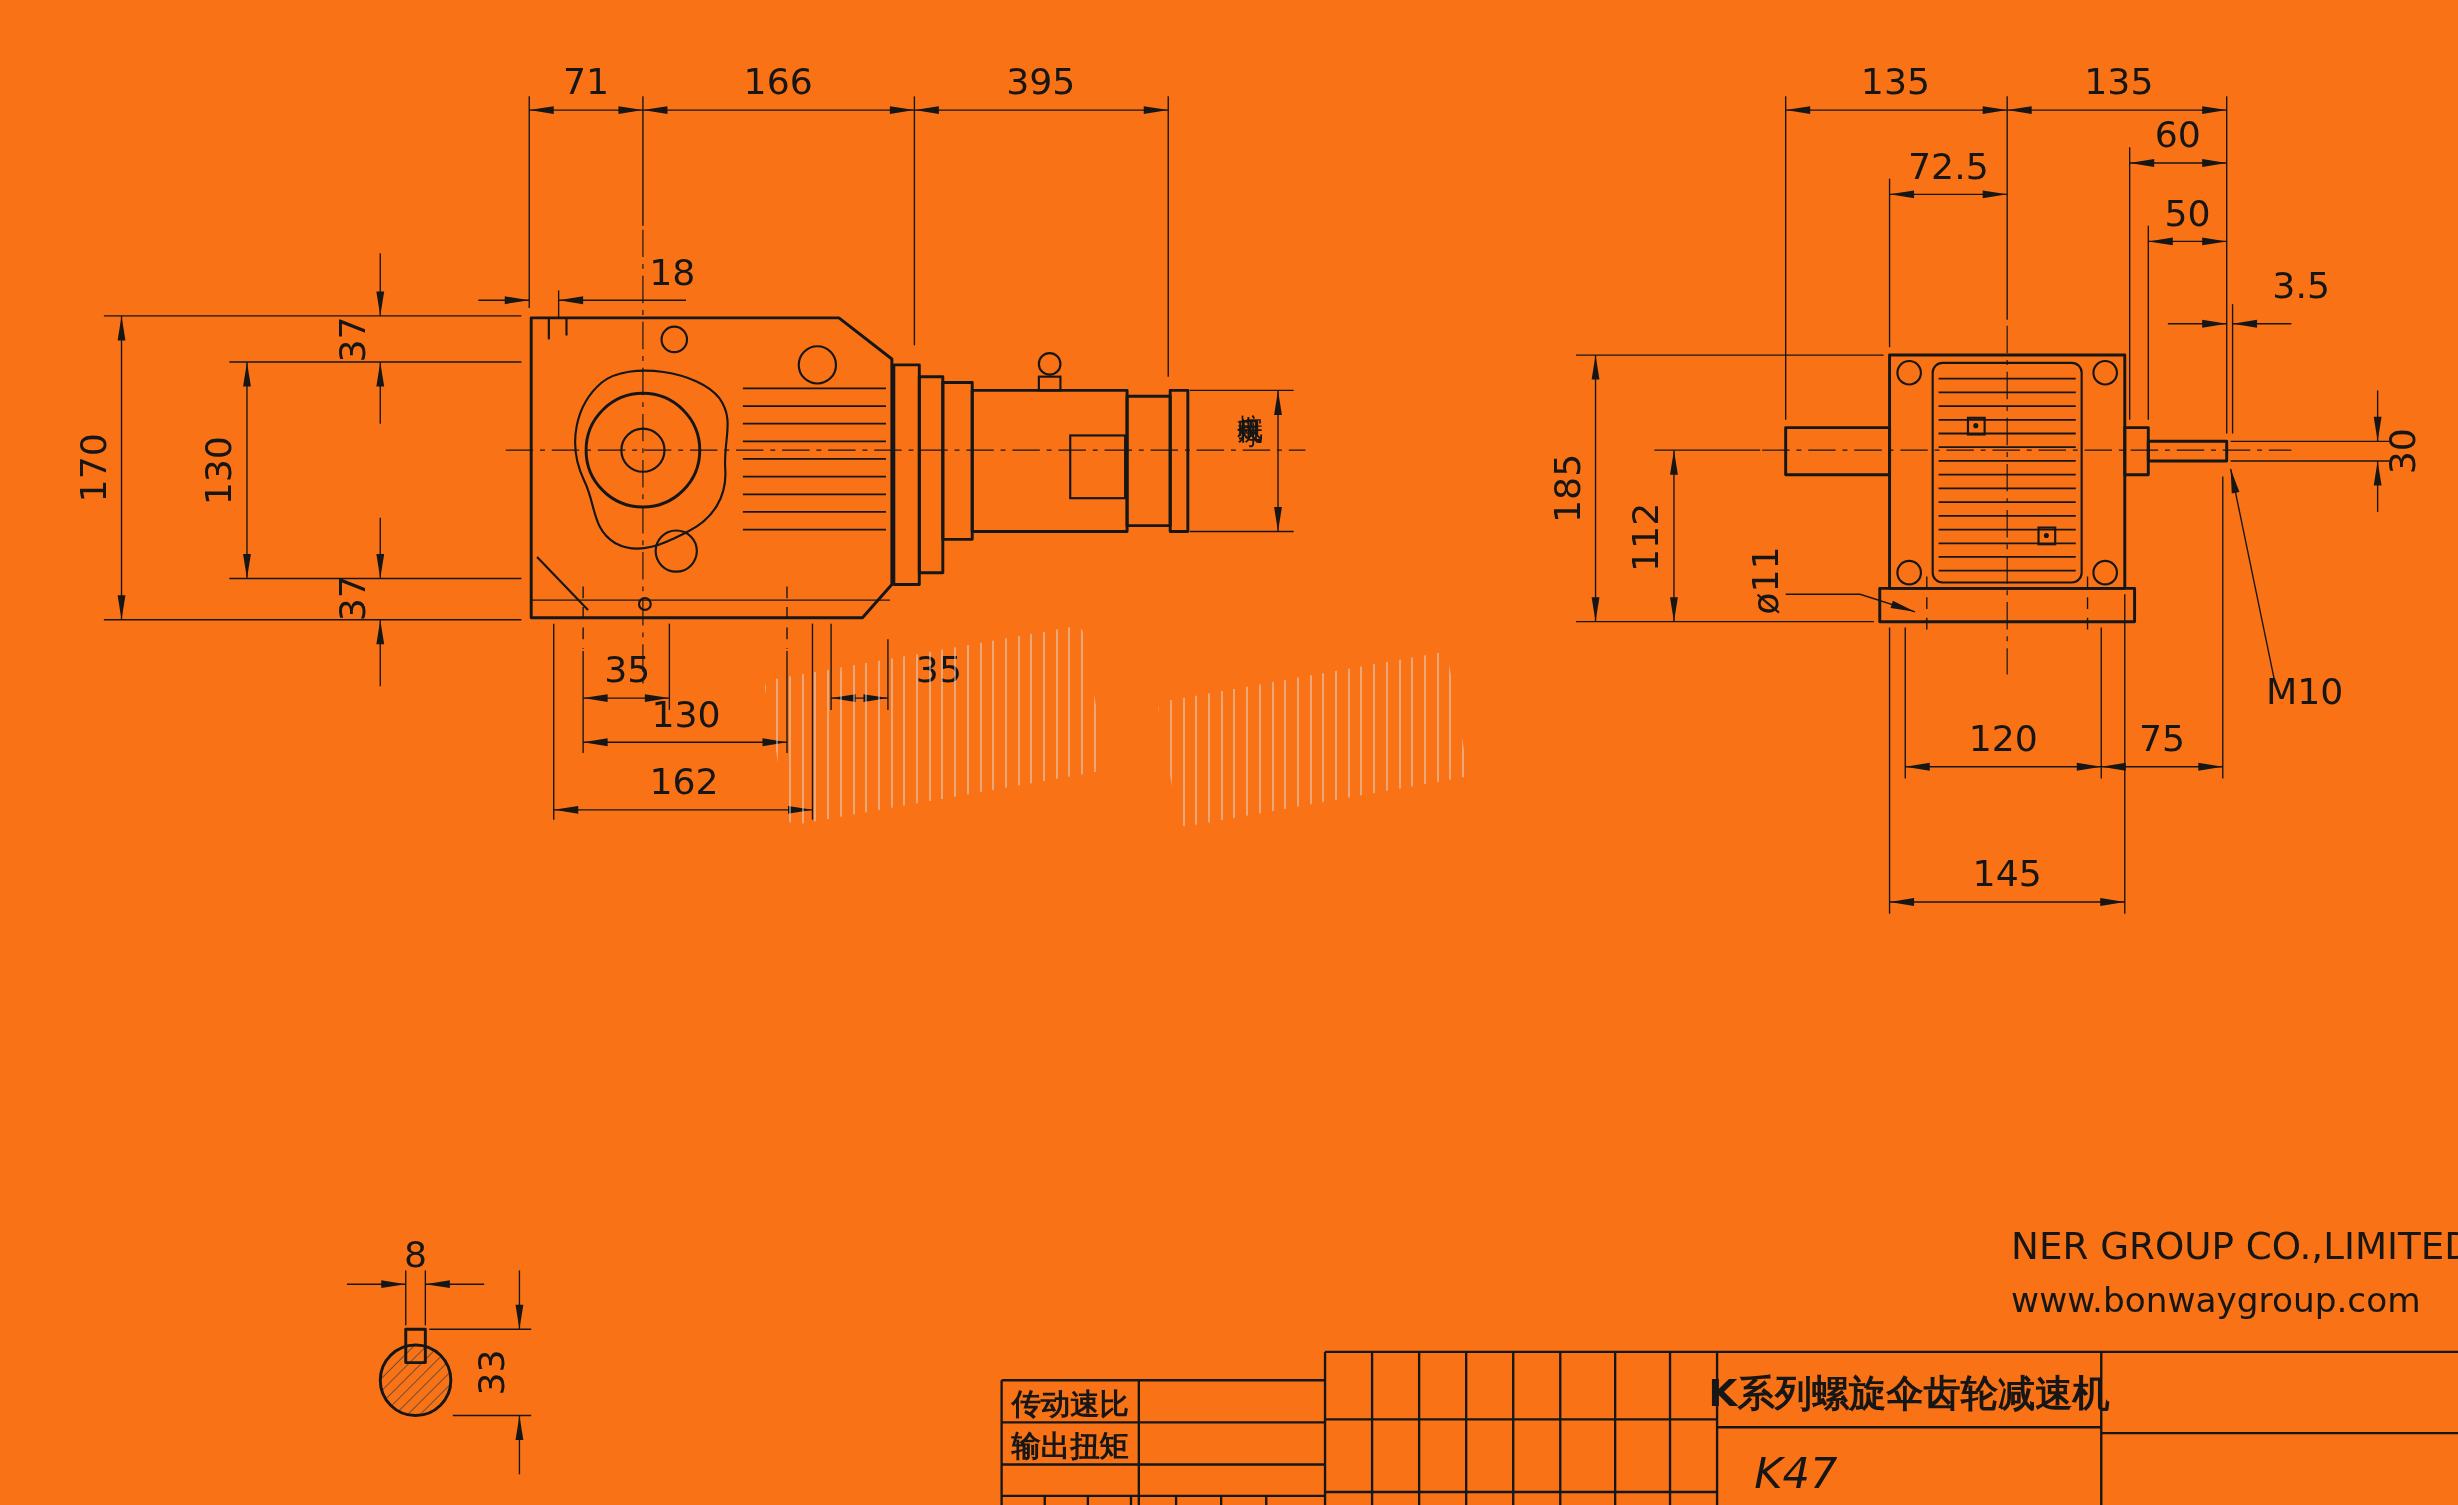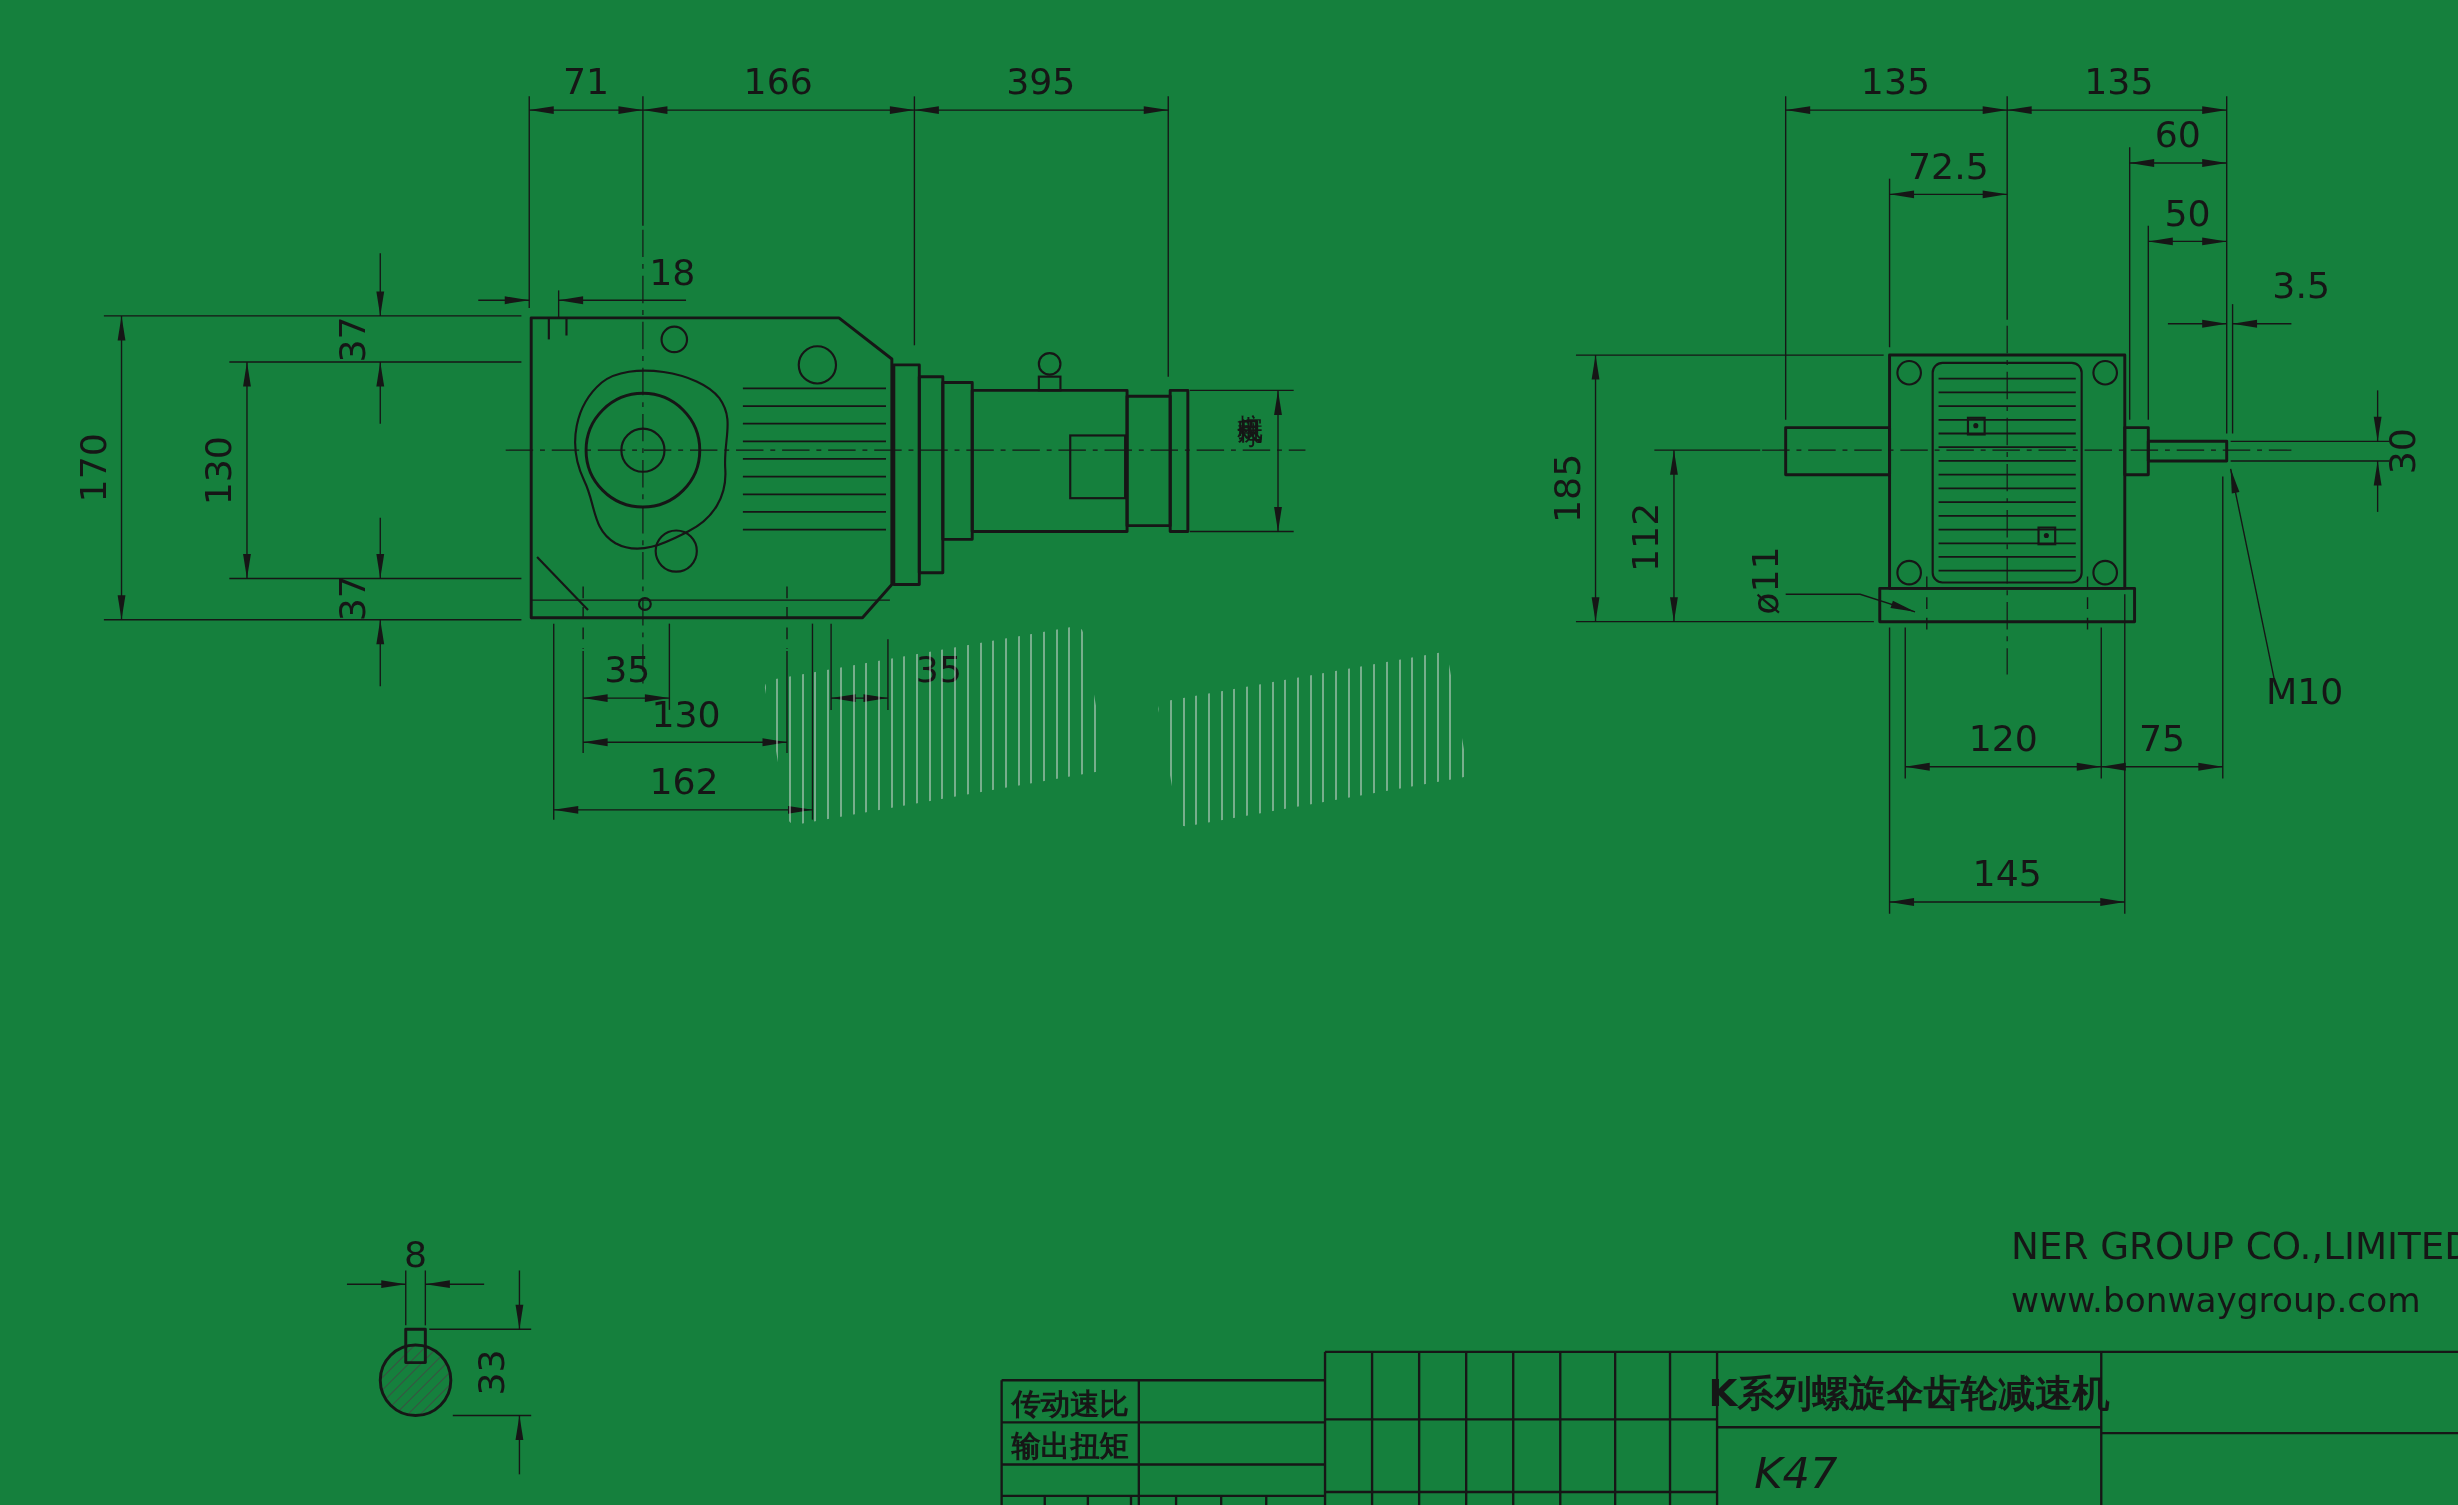--- a/index.html
+++ b/index.html
@@ -1,16 +1,16 @@
 <!DOCTYPE html>
 <html><head>
 <meta charset="utf-8">
 <style>
   html,body{margin:0;padding:0;background:#fff}
-  .page{position:relative;width:2458px;height:1506px;background:#15803d;overflow:hidden;
+  .page{position:relative;width:2458px;height:1506px;background:#f97316;overflow:hidden;
         font-family:"DejaVu Sans","Liberation Sans",sans-serif}
   .page svg{position:absolute;left:0;top:0}
   .ol{fill:none;stroke:#161616;stroke-width:3;stroke-linejoin:round}
   .o2{fill:none;stroke:#161616;stroke-width:2.2}
   .fin{stroke:#161616;stroke-width:1.8}
   .dim{fill:none;stroke:#161616;stroke-width:1.4}
   .cl{fill:none;stroke:#161616;stroke-width:1.2;stroke-dasharray:28 7 5 7}
   .dash{fill:none;stroke:#161616;stroke-width:1.4;stroke-dasharray:12 9}
   .tb{fill:none;stroke:#161616;stroke-width:2.4}
   text{font-size:37px;fill:#161616;font-family:"DejaVu Sans","Liberation Sans",sans-serif}

